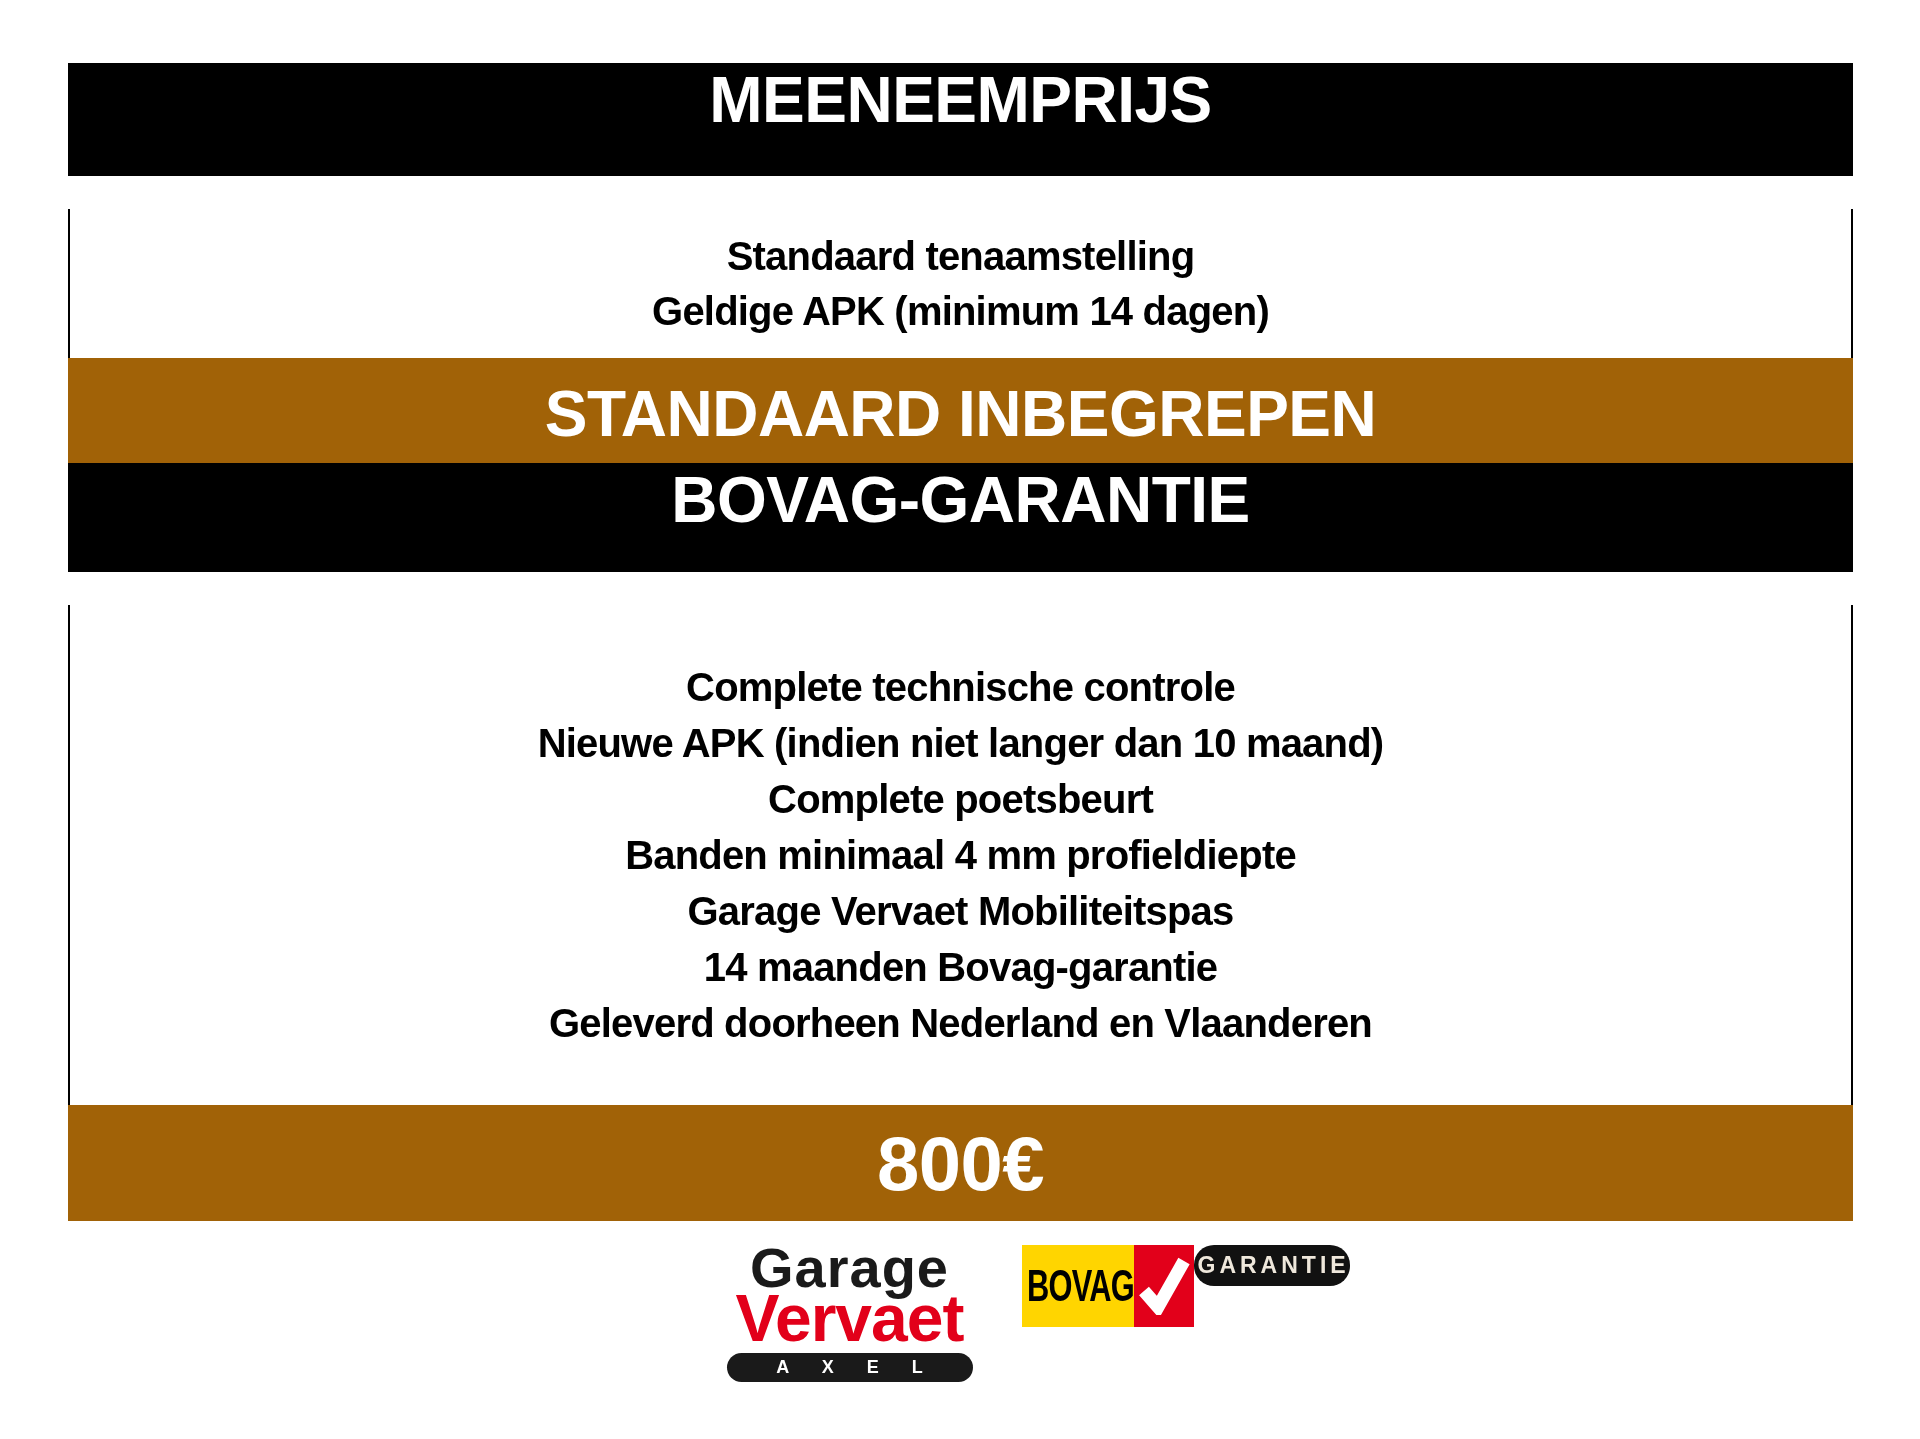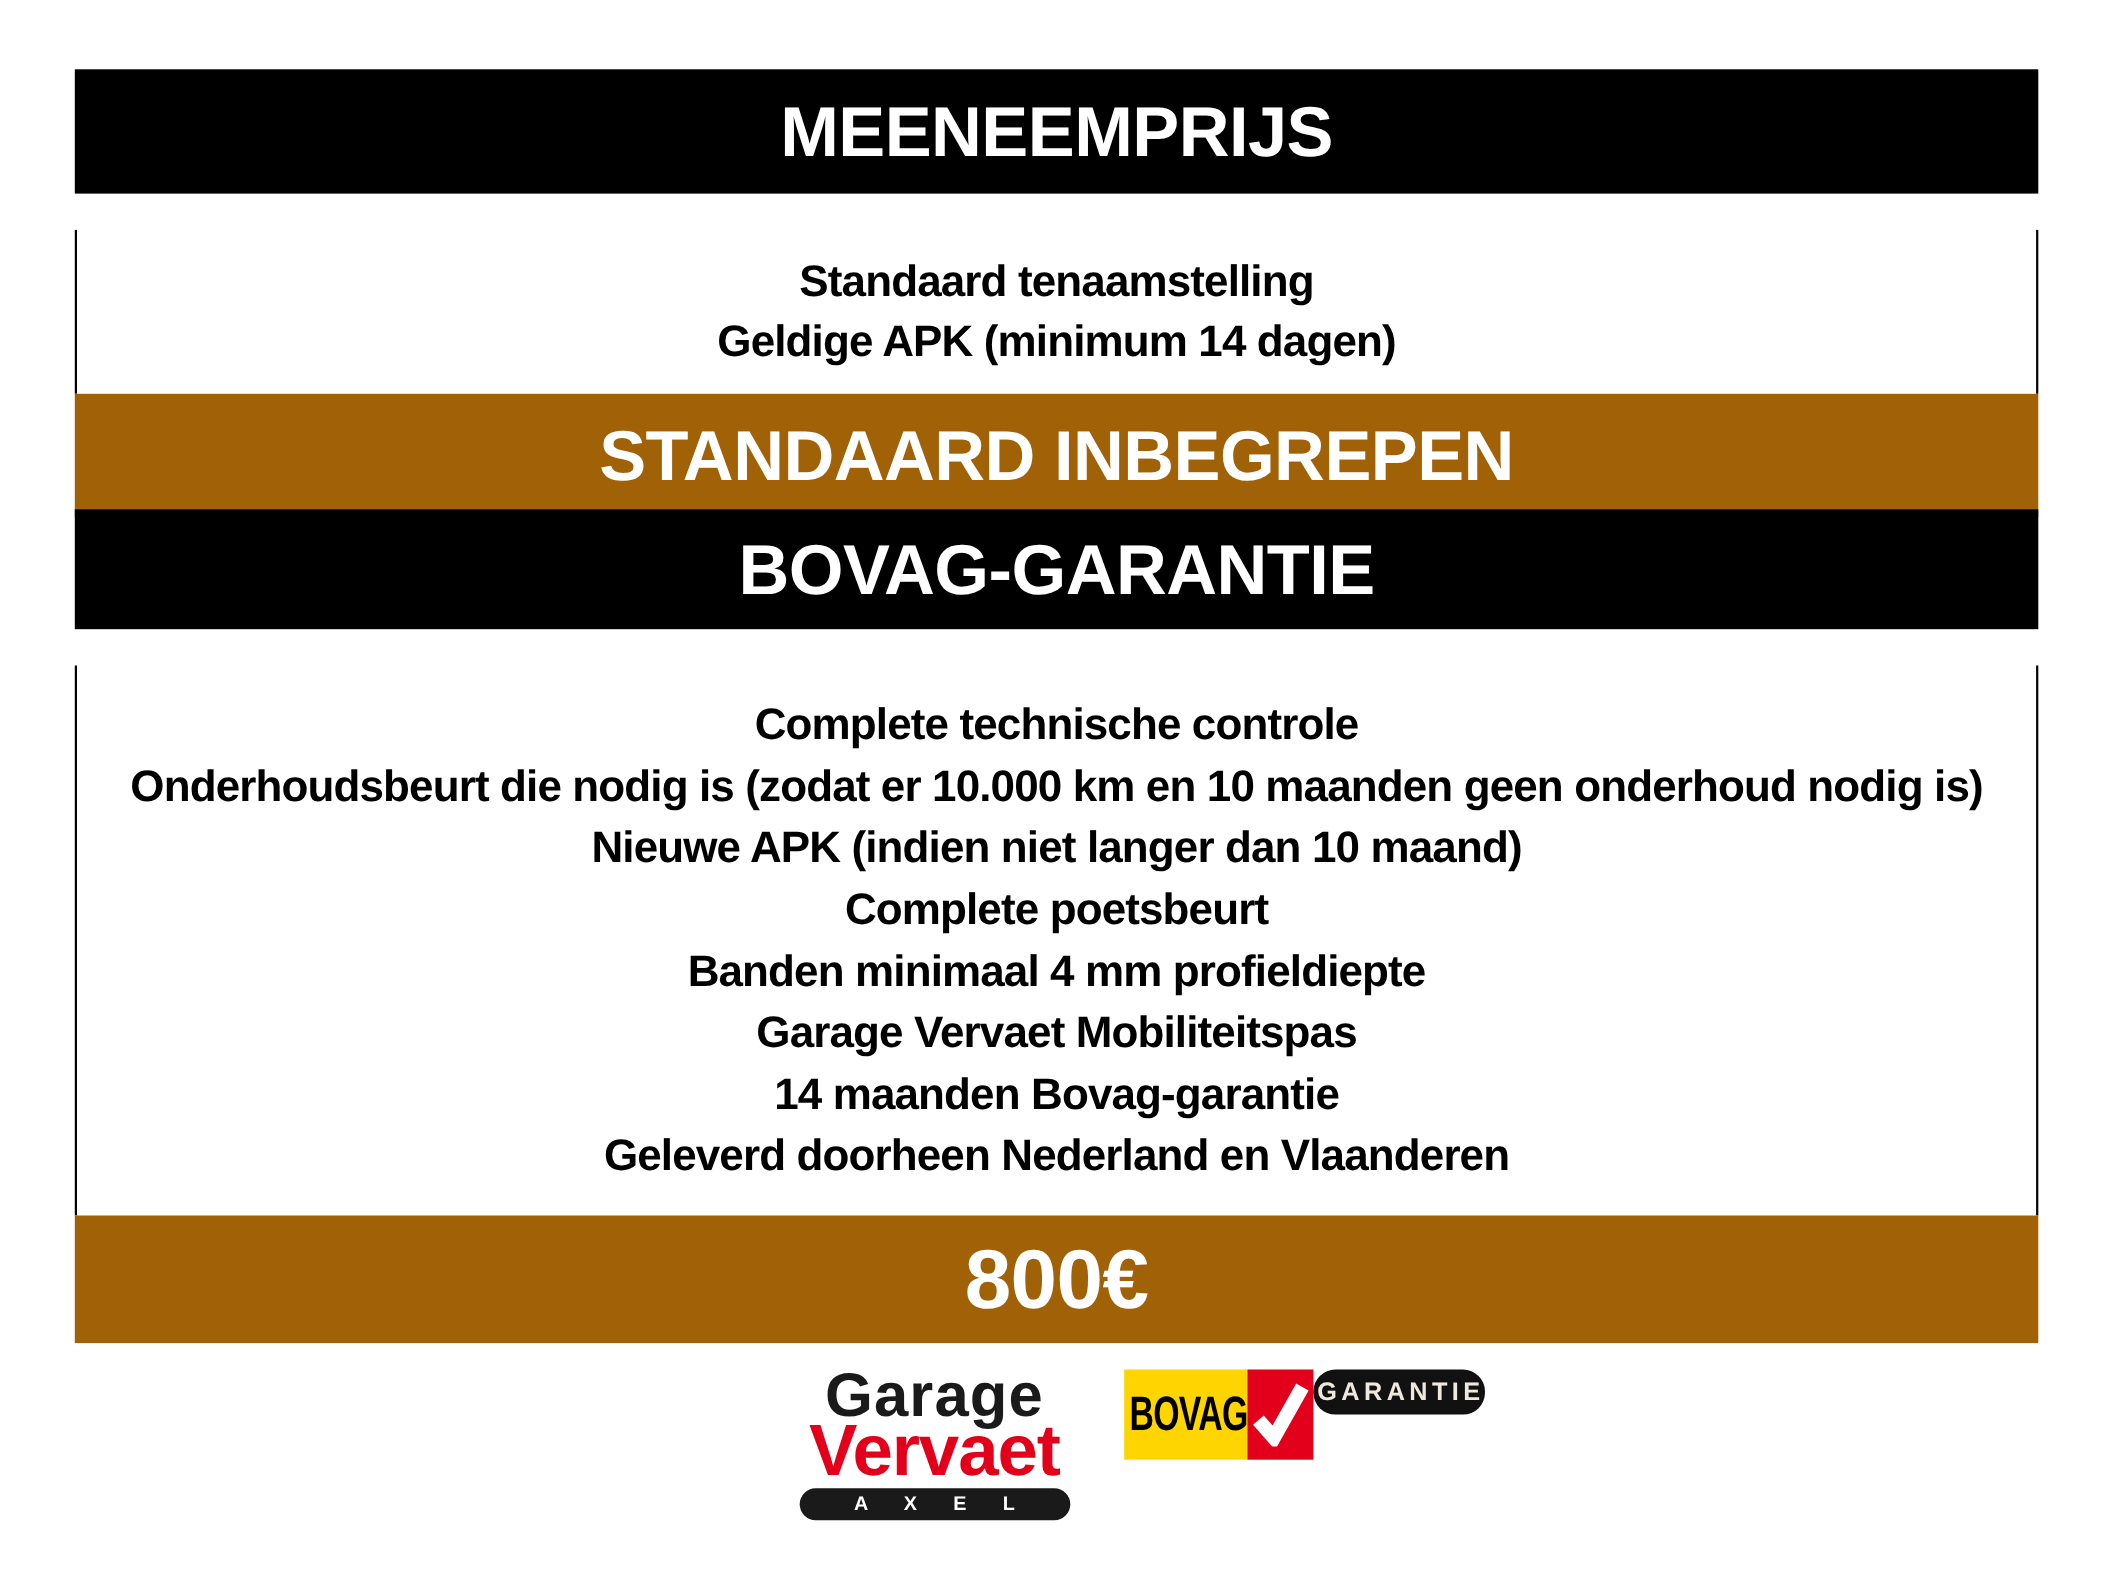--- a/index.html
+++ b/index.html
@@ -19,21 +19,21 @@
     position: absolute;
     left: 68px;
     width: 1785px;
   }
   #box-meeneemprijs { top: 63px; }
   #box-bovag { top: 463px; }
 
   .bar-black {
     background: #000000;
     color: #ffffff;
-    display: flex; align-items: center; justify-content: center;
+    display: flex; justify-content: center;
   }
   #box-meeneemprijs .bar-black { height: 113px; }
   #box-bovag .bar-black { height: 109px; }
 
   .section-title {
     font-size: 64px;
     font-weight: bold;
     letter-spacing: -0.5px;
     white-space: nowrap;
   }
@@ -179,21 +179,20 @@
       <div class="section-title">STANDAARD INBEGREPEN</div>
     </div>
   </div>
 
   <div class="box" id="box-bovag">
     <div class="bar-black">
       <div class="section-title">BOVAG-GARANTIE</div>
     </div>
     <div class="white-mid">
       <div class="item-line">Complete technische controle</div>
-      <div class="item-line">Onderhoudsbeurt die nodig is (zodat er 10.000 km en 10 maanden geen onderhoud nodig is)</div>
       <div class="item-line">Nieuwe APK (indien niet langer dan 10 maand)</div>
       <div class="item-line">Complete poetsbeurt</div>
       <div class="item-line">Banden minimaal 4 mm profieldiepte</div>
       <div class="item-line">Garage Vervaet Mobiliteitspas</div>
       <div class="item-line">14 maanden Bovag-garantie</div>
       <div class="item-line">Geleverd doorheen Nederland en Vlaanderen</div>
     </div>
     <div class="bar-red">
       <div class="price-text">800€</div>
     </div>

